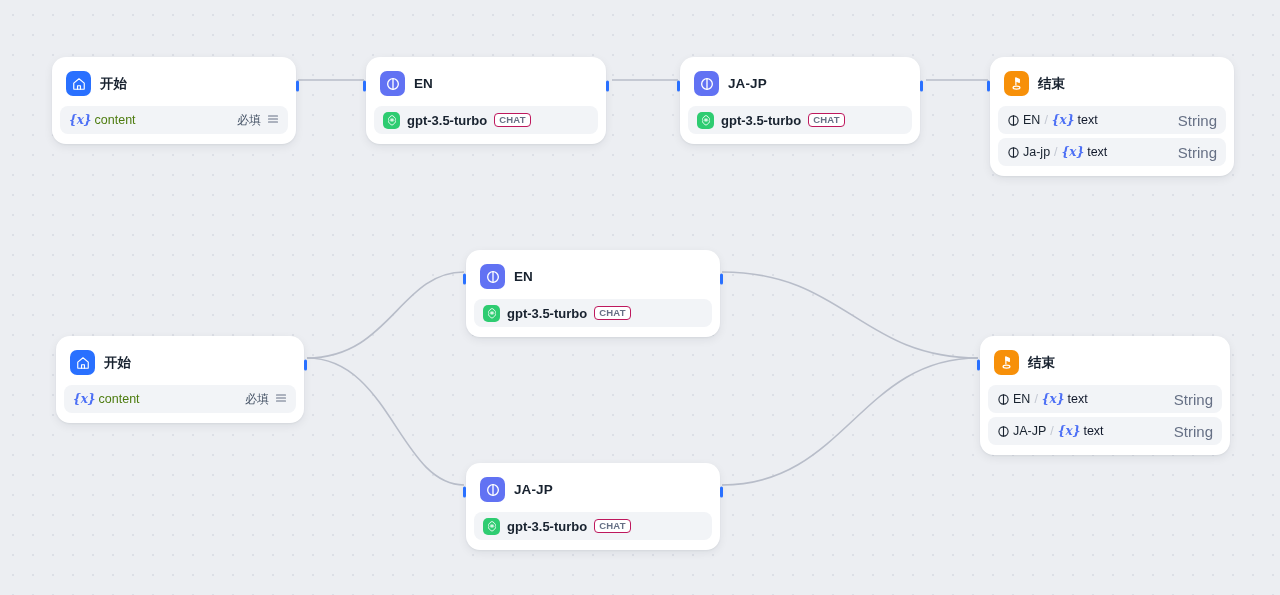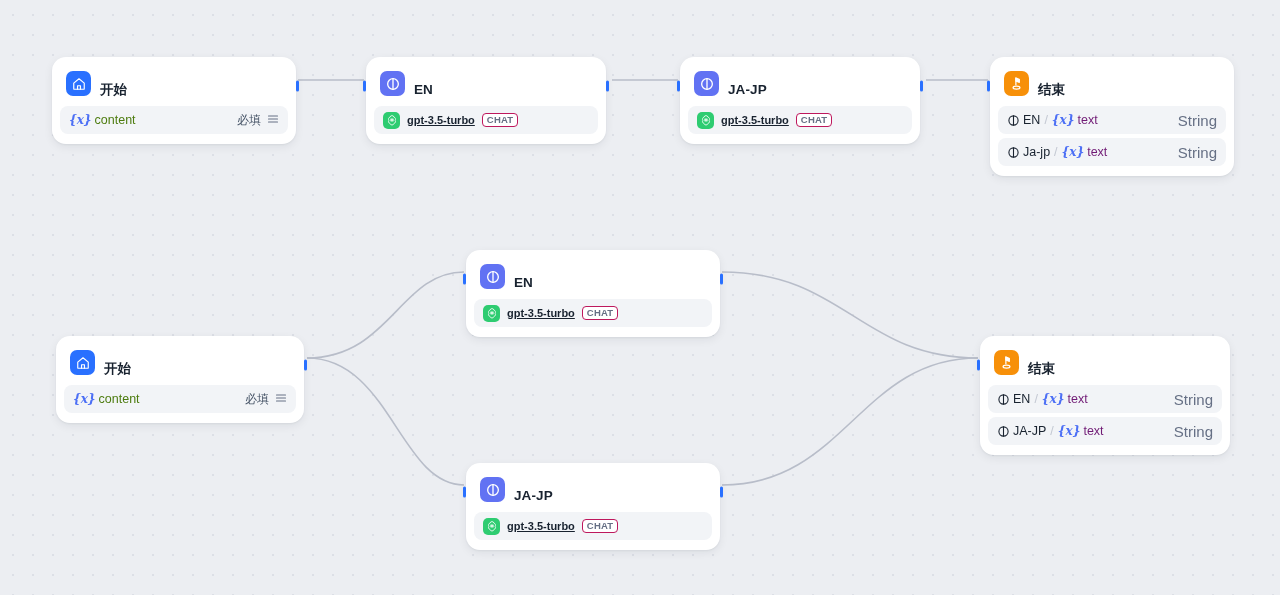--- a/index.html
+++ b/index.html
@@ -19,21 +19,21 @@
   #edges { position: absolute; inset: 0; width: 1280px; height: 595px; pointer-events: none; }
 
   .node {
     position: absolute;
     background: #ffffff;
     border-radius: 14px;
     box-shadow: 0 1px 2px rgba(16,24,40,0.05), 0 3px 10px rgba(16,24,40,0.07);
     padding: 8px 8px 10px 8px;
   }
   .node-header {
-    display: flex; align-items: flex-end;
+    display: flex; align-items: center;
     gap: 9px;
     padding: 6px 6px 6px 6px;
   }
   .node-icon {
     width: 25px; height: 25px;
     border-radius: 7px;
     display: flex; align-items: center; justify-content: center;
     flex: none;
   }
   .icon-start { background: #2970ff; }
@@ -57,23 +57,22 @@
     font-size: 12.5px;
   }
   .row.model { gap: 7px; }
   .model-icon {
     width: 17px; height: 17px; border-radius: 5px;
     background: #2ecc71;
     display: flex; align-items: center; justify-content: center;
     flex: none;
   }
   .model-name {
-    font-size: 11px; font-weight: bold; color: #18222f;
+    font-size: 13px; font-weight: bold; color: #18222f;
     white-space: nowrap;
-    text-decoration: underline;
   }
   .chat-badge {
     font-size: 9.5px; font-weight: bold;
     color: #667085;
     border: 1px solid #be185d;
     background: #fff;
     border-radius: 4px;
     padding: 1.5px 4px 1.5px 4px;
     line-height: 1;
     letter-spacing: .2px;
@@ -90,21 +89,21 @@
   .var-name { color: #4d7c0f; font-size: 12.5px; }
   .row-spacer { flex: 1; }
   .req-label { color: #475467; font-size: 12px; margin-right: 6px; }
   .type-label { color: #667085; font-size: 15px; }
 
   .out-row { gap: 0; }
   .out-nodeicon { margin-right: 3px; display:flex; align-items:center; }
   .out-nodename { color: #18222f; font-size: 12.5px; font-weight: 500; }
   .out-slash { color: #c3c8d2; margin: 0 4px; font-size: 12.5px; }
   .out-varx { color: #4c6ff5; font-family: "DejaVu Serif", serif; font-style: italic; font-weight: bold; font-size: 12px; margin-right: 3px;}
-  .out-varname { color: #701a75; font-size: 12.5px; font-weight: 500; }
+  .out-varname { color: #0f172a; font-size: 12.5px; font-weight: 500; }
 
   .handle {
     position: absolute;
     width: 3px; height: 11px;
     background: #2970ff;
     border-radius: 1.5px;
     top: 50%;
   }
   .handle.left  { left: -3px;  transform: translateY(-50%); }
   .handle.right { right: -3px; transform: translateY(-50%); }

